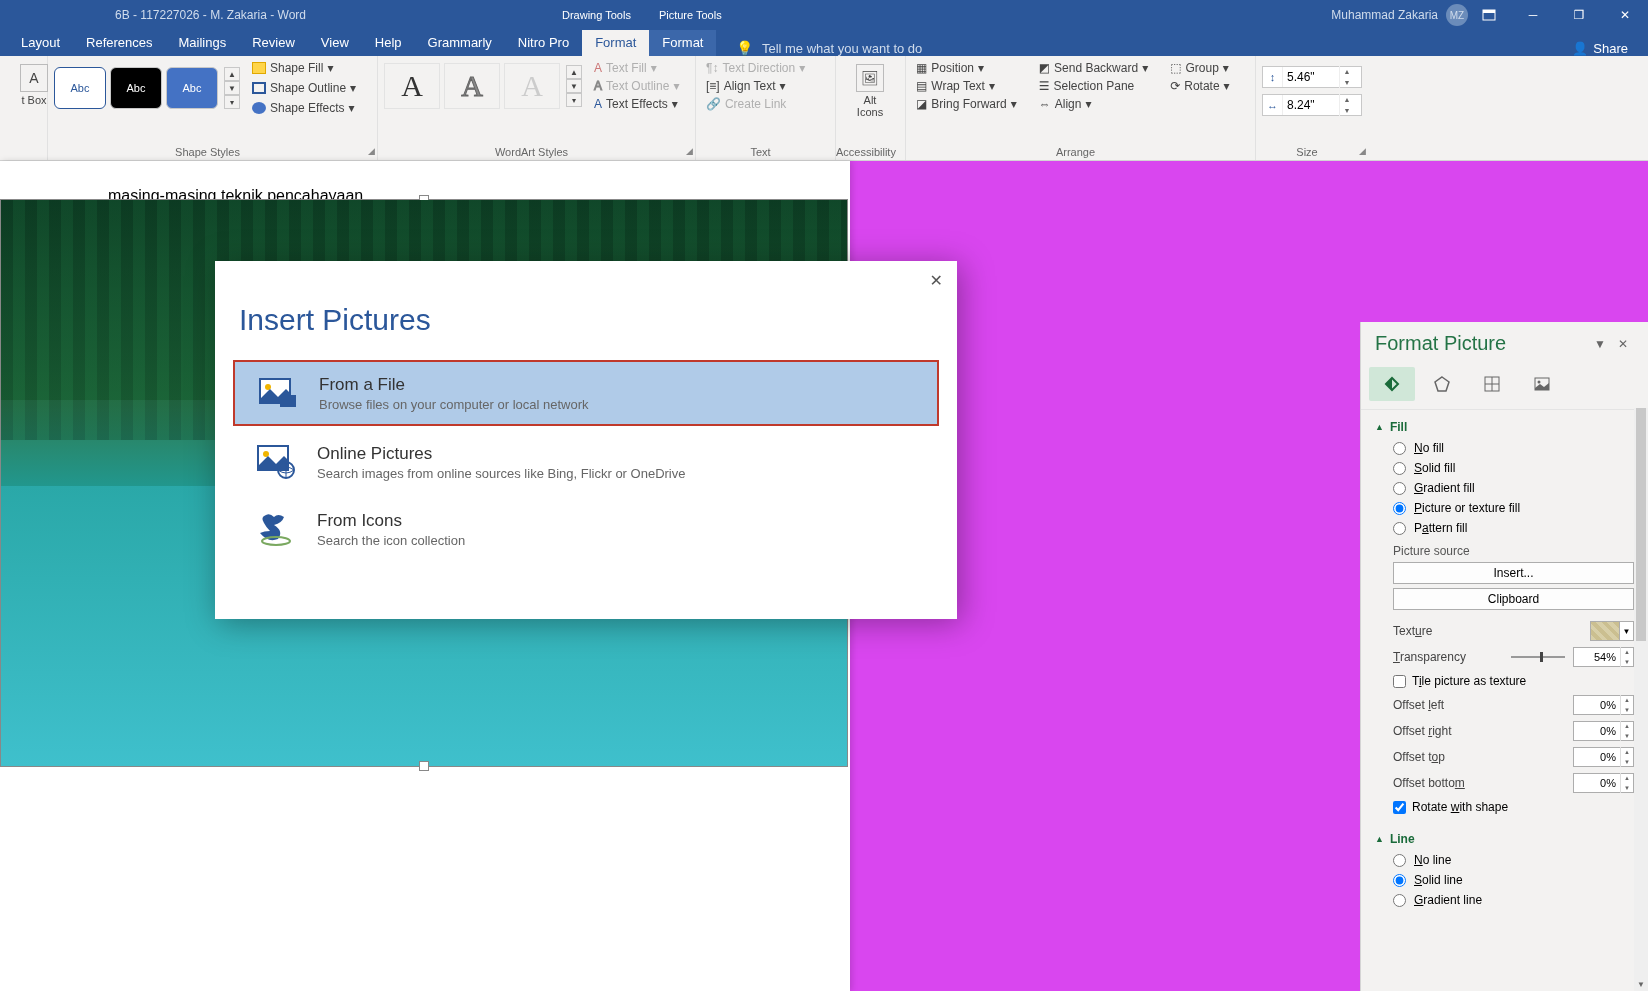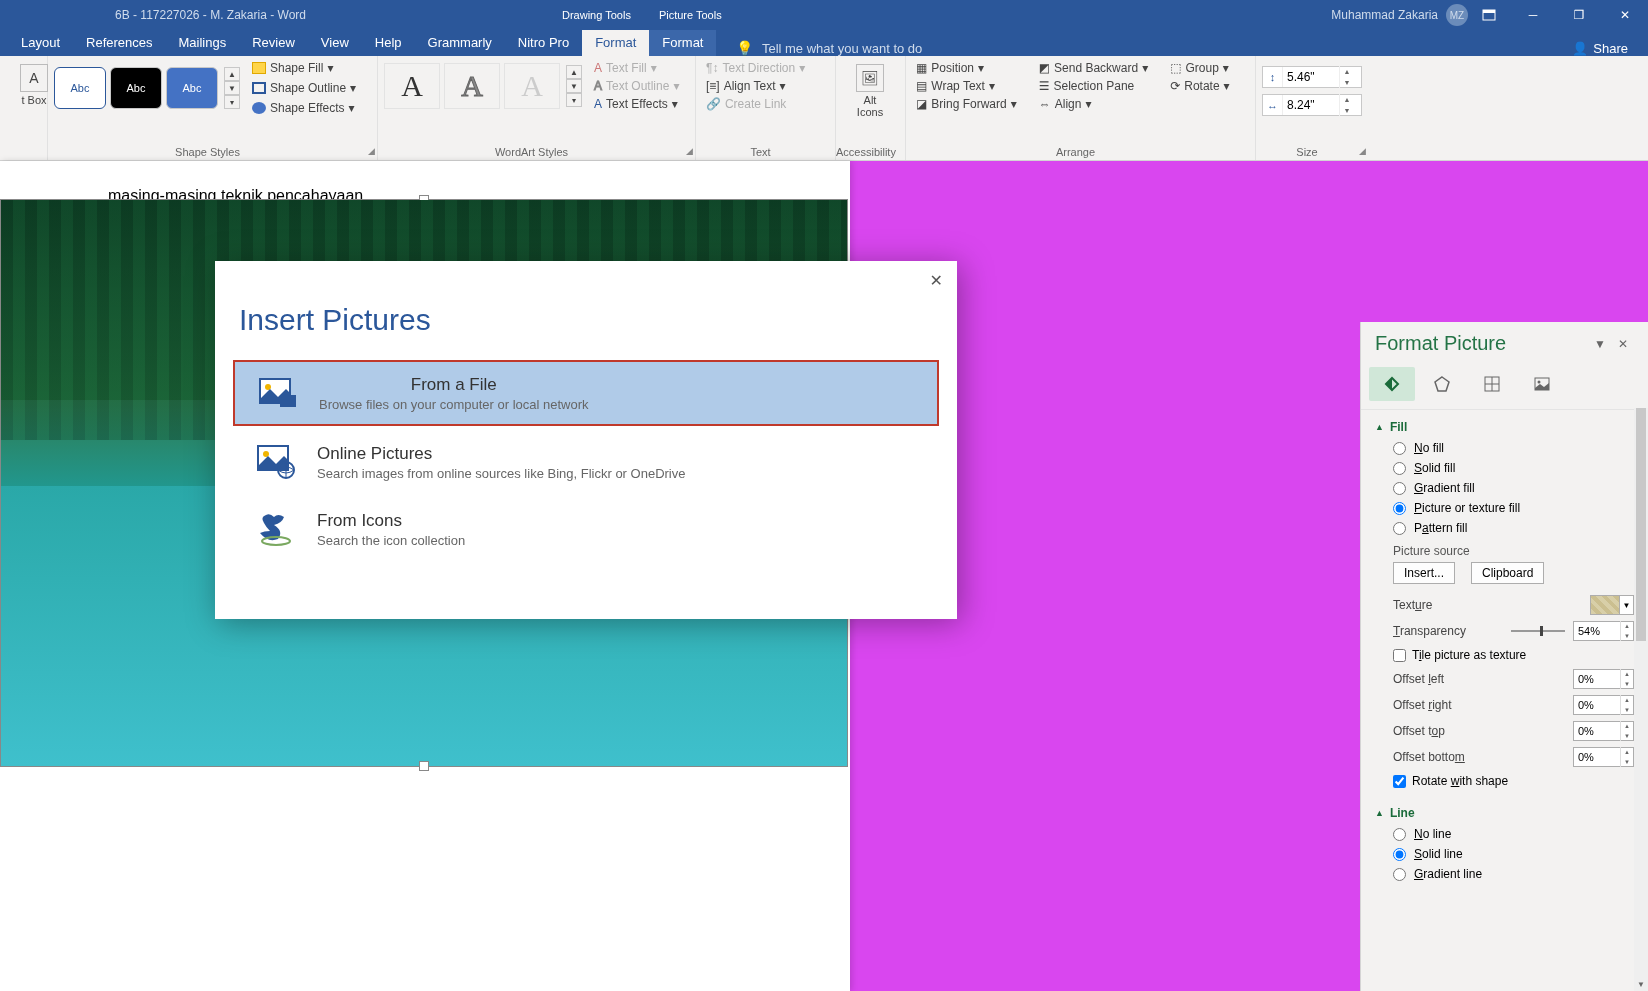--- a/index.html
+++ b/index.html
@@ -75,21 +75,21 @@
 .indent { text-indent: 48px; }
 .ital { font-style: italic; }
 
 .layout-float { position:absolute; top:208px; left:862px; width:30px; height:30px; background:#fff; border:1px solid #c8c8c8; display:flex; align-items:center; justify-content:center; }
 
 
 .dialog-backdrop { position:absolute; top:100px; left:215px; width:742px; height:358px; background:#fff; box-shadow: 4px 4px 30px rgba(0,0,0,0.35); z-index:50; }
 .dialog-close { position:absolute; top:10px; right:14px; font-size:16px; color:#555; cursor:pointer; }
 .dialog-title { font-size: 30px; font-weight: 300; color:#2b579a; padding: 42px 0 18px 24px; }
 .doption { display:flex; align-items:center; gap:18px; padding: 10px 20px; margin: 5px 18px; }
-.doption.selected { background:#b0cbe8; border:2px solid #c0392b;text-align:center; }
+.doption.selected { background:#b0cbe8; border:2px solid #c0392b; }
 .doption .oicon { width:46px; height:42px; display:flex; align-items:center; justify-content:center; }
 .doption .oicon svg { width:40px; height:36px; }
 .doption .otexts .otitle { font-size:17px; color:#333; }
 .doption .otexts .osub { font-size:13px; color:#666; margin-top:2px; }
 
 
 .fp-pane { position:absolute; top:161px; right:0; bottom:0; width:288px; background:#f3f2f1; border-left:1px solid #d4d4d4; font-size:12px; }
 .fp-head { display:flex; align-items:center; padding: 10px 14px; }
 .fp-head h2 { font-size: 20px; font-weight: 400; color:#247346; flex:1; }
 .fp-head .hbtn { color:#666; font-size:12px; padding:0 6px; }
@@ -97,28 +97,28 @@
 .fp-tab { width:46px; height:34px; display:flex; align-items:center; justify-content:center; border-radius:2px; }
 .fp-tab.active { background:#d0e7d8; }
 .fp-body { padding: 8px 0 8px 14px; overflow-y:auto; position:absolute; top:86px; bottom:0; left:0; right:14px; }
 .fp-section-hdr { color:#1a6b3a; font-weight:bold; font-size:12px; padding:4px 0; display:flex; align-items:center; gap:6px; }
 .fp-section-hdr .tri { font-size:9px; }
 .radio-row { display:flex; align-items:center; gap:8px; padding:3px 0 3px 18px; }
 .radio-row input { margin:0; }
 .radio-row label u { text-decoration: underline; }
 .sub-block { padding-left: 18px; }
 .sub-label { color:#555; padding:6px 0 4px 0; }
-.btn-row { display:flex; gap:16px; }
+.btn-row { display:flex; gap:4px;flex-direction:column; }
 .pbtn { border:1px solid #adadad; background:#fdfdfd; padding:3px 10px; font-size:12px; }
 .kv-row { display:flex; align-items:center; padding:3px 0; }
 .kv-row .klabel { flex:1; color:#444; }
 .kv-row .kctrl { display:flex; align-items:center; }
 .texture-swatch { width:30px; height:20px; border:1px solid #adadad; background: repeating-linear-gradient(45deg,#d8cfa8 0 4px,#cbbf90 4px 8px); }
 .tiny-spin { border:1px solid #adadad; background:#fff; display:flex; align-items:center; height:20px; }
-.tiny-spin input { border:none; width:46px; font-size:11px; padding:0 4px; outline:none; text-align:left; }
+.tiny-spin input { border:none; width:46px; font-size:11px; padding:0 4px; outline:none; text-align:right; }
 .tiny-spin .sp { display:flex; flex-direction:column; border-left:1px solid #ddd; }
 .tiny-spin .sp span { font-size:6px; width:12px; height:10px; display:flex; align-items:center; justify-content:center; color:#666; }
 .cb-row { display:flex; align-items:center; gap:6px; padding:4px 0 4px 0; }
 .slider { width:54px; height:2px; background:#999; position:relative; margin:0 8px; }
 .slider::after { content:''; position:absolute; top:-4px; left:54%; width:3px; height:10px; background:#444; }
 .scrollbar-v { position:absolute; right:0; top:86px; bottom:0; width:14px; background:#efefef; }
 .scrollbar-v .thumb { position:absolute; top:0; left:2px; width:10px; height:40%; background:#c8c8c8; }
 .scrollbar-v .arrow { position:absolute; left:0; width:14px; height:14px; font-size:8px; display:flex; align-items:center; justify-content:center; color:#666; }
 </style>
 </head>

